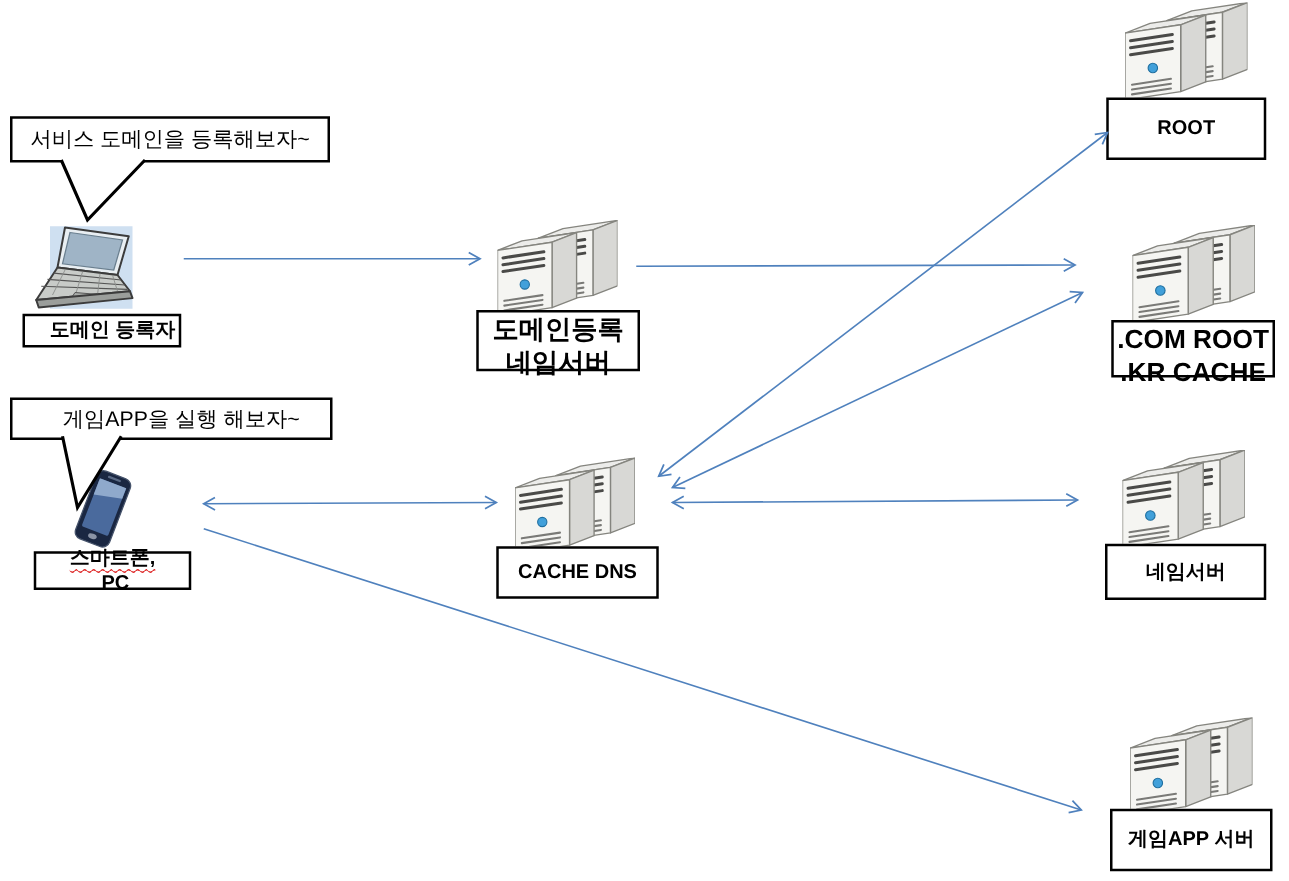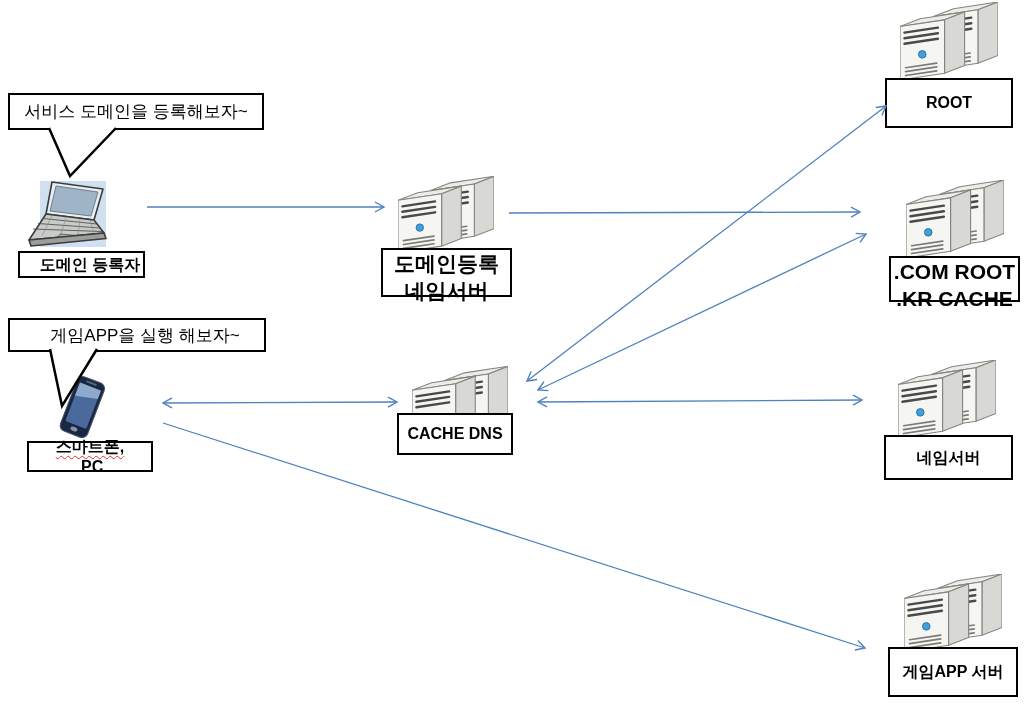--- a/index.html
+++ b/index.html
@@ -142,21 +142,21 @@
 
   <div class="label-box" style="left:27px; top:441px; width:126px; height:31px; ">
     <span class="wavy">스마트폰,</span><span> PC</span>
   </div>
 
   <div class="label-box two-line" style="left:381px; top:248px; width:131px; height:49px;">
     <div>도메인등록</div>
     <div>네임서버</div>
   </div>
 
-  <div class="label-box" style="left:397px; top:413px; width:116px; height:42px;">
+  <div class="label-box" style="left:397px; top:437px; width:130px; height:42px;">
     <span>CACHE DNS</span>
   </div>
 
   <div class="label-box" style="left:885px; top:78px; width:128px; height:50px;">
     <span>ROOT</span>
   </div>
 
   <div class="label-box two-line" style="left:889px; top:256px; width:131px; height:46px;">
     <div>.COM ROOT</div>
     <div>.KR CACHE</div>

